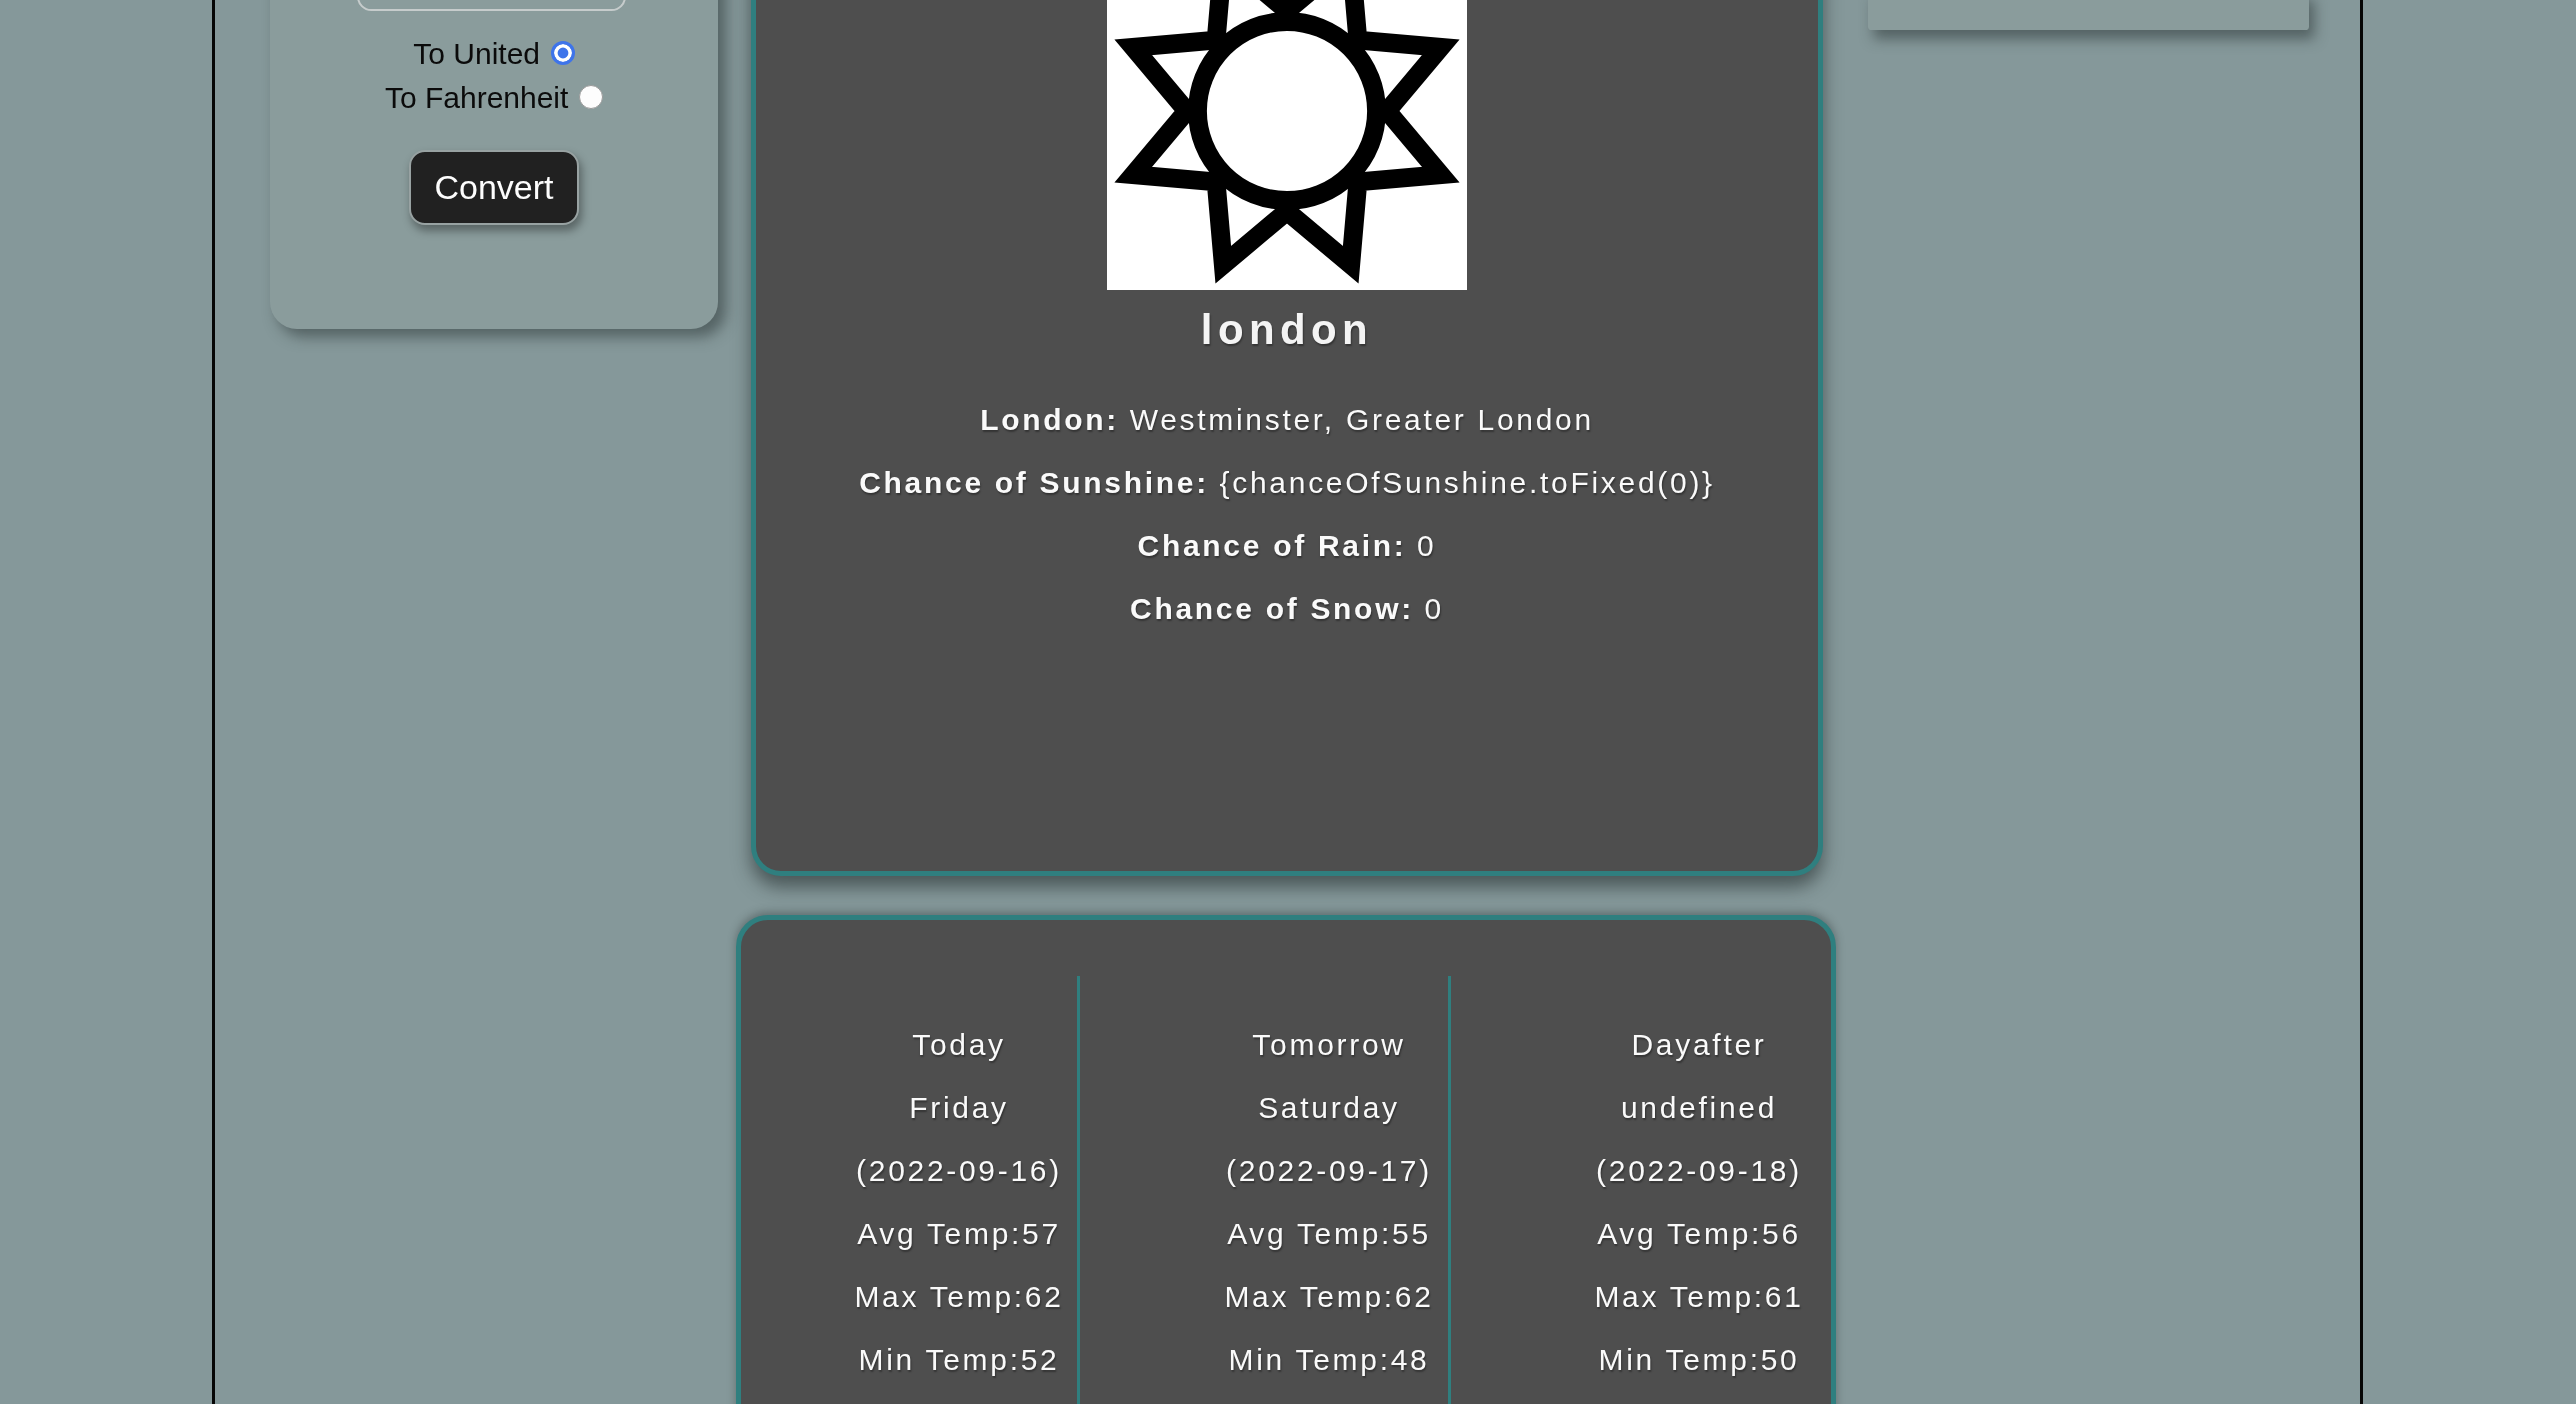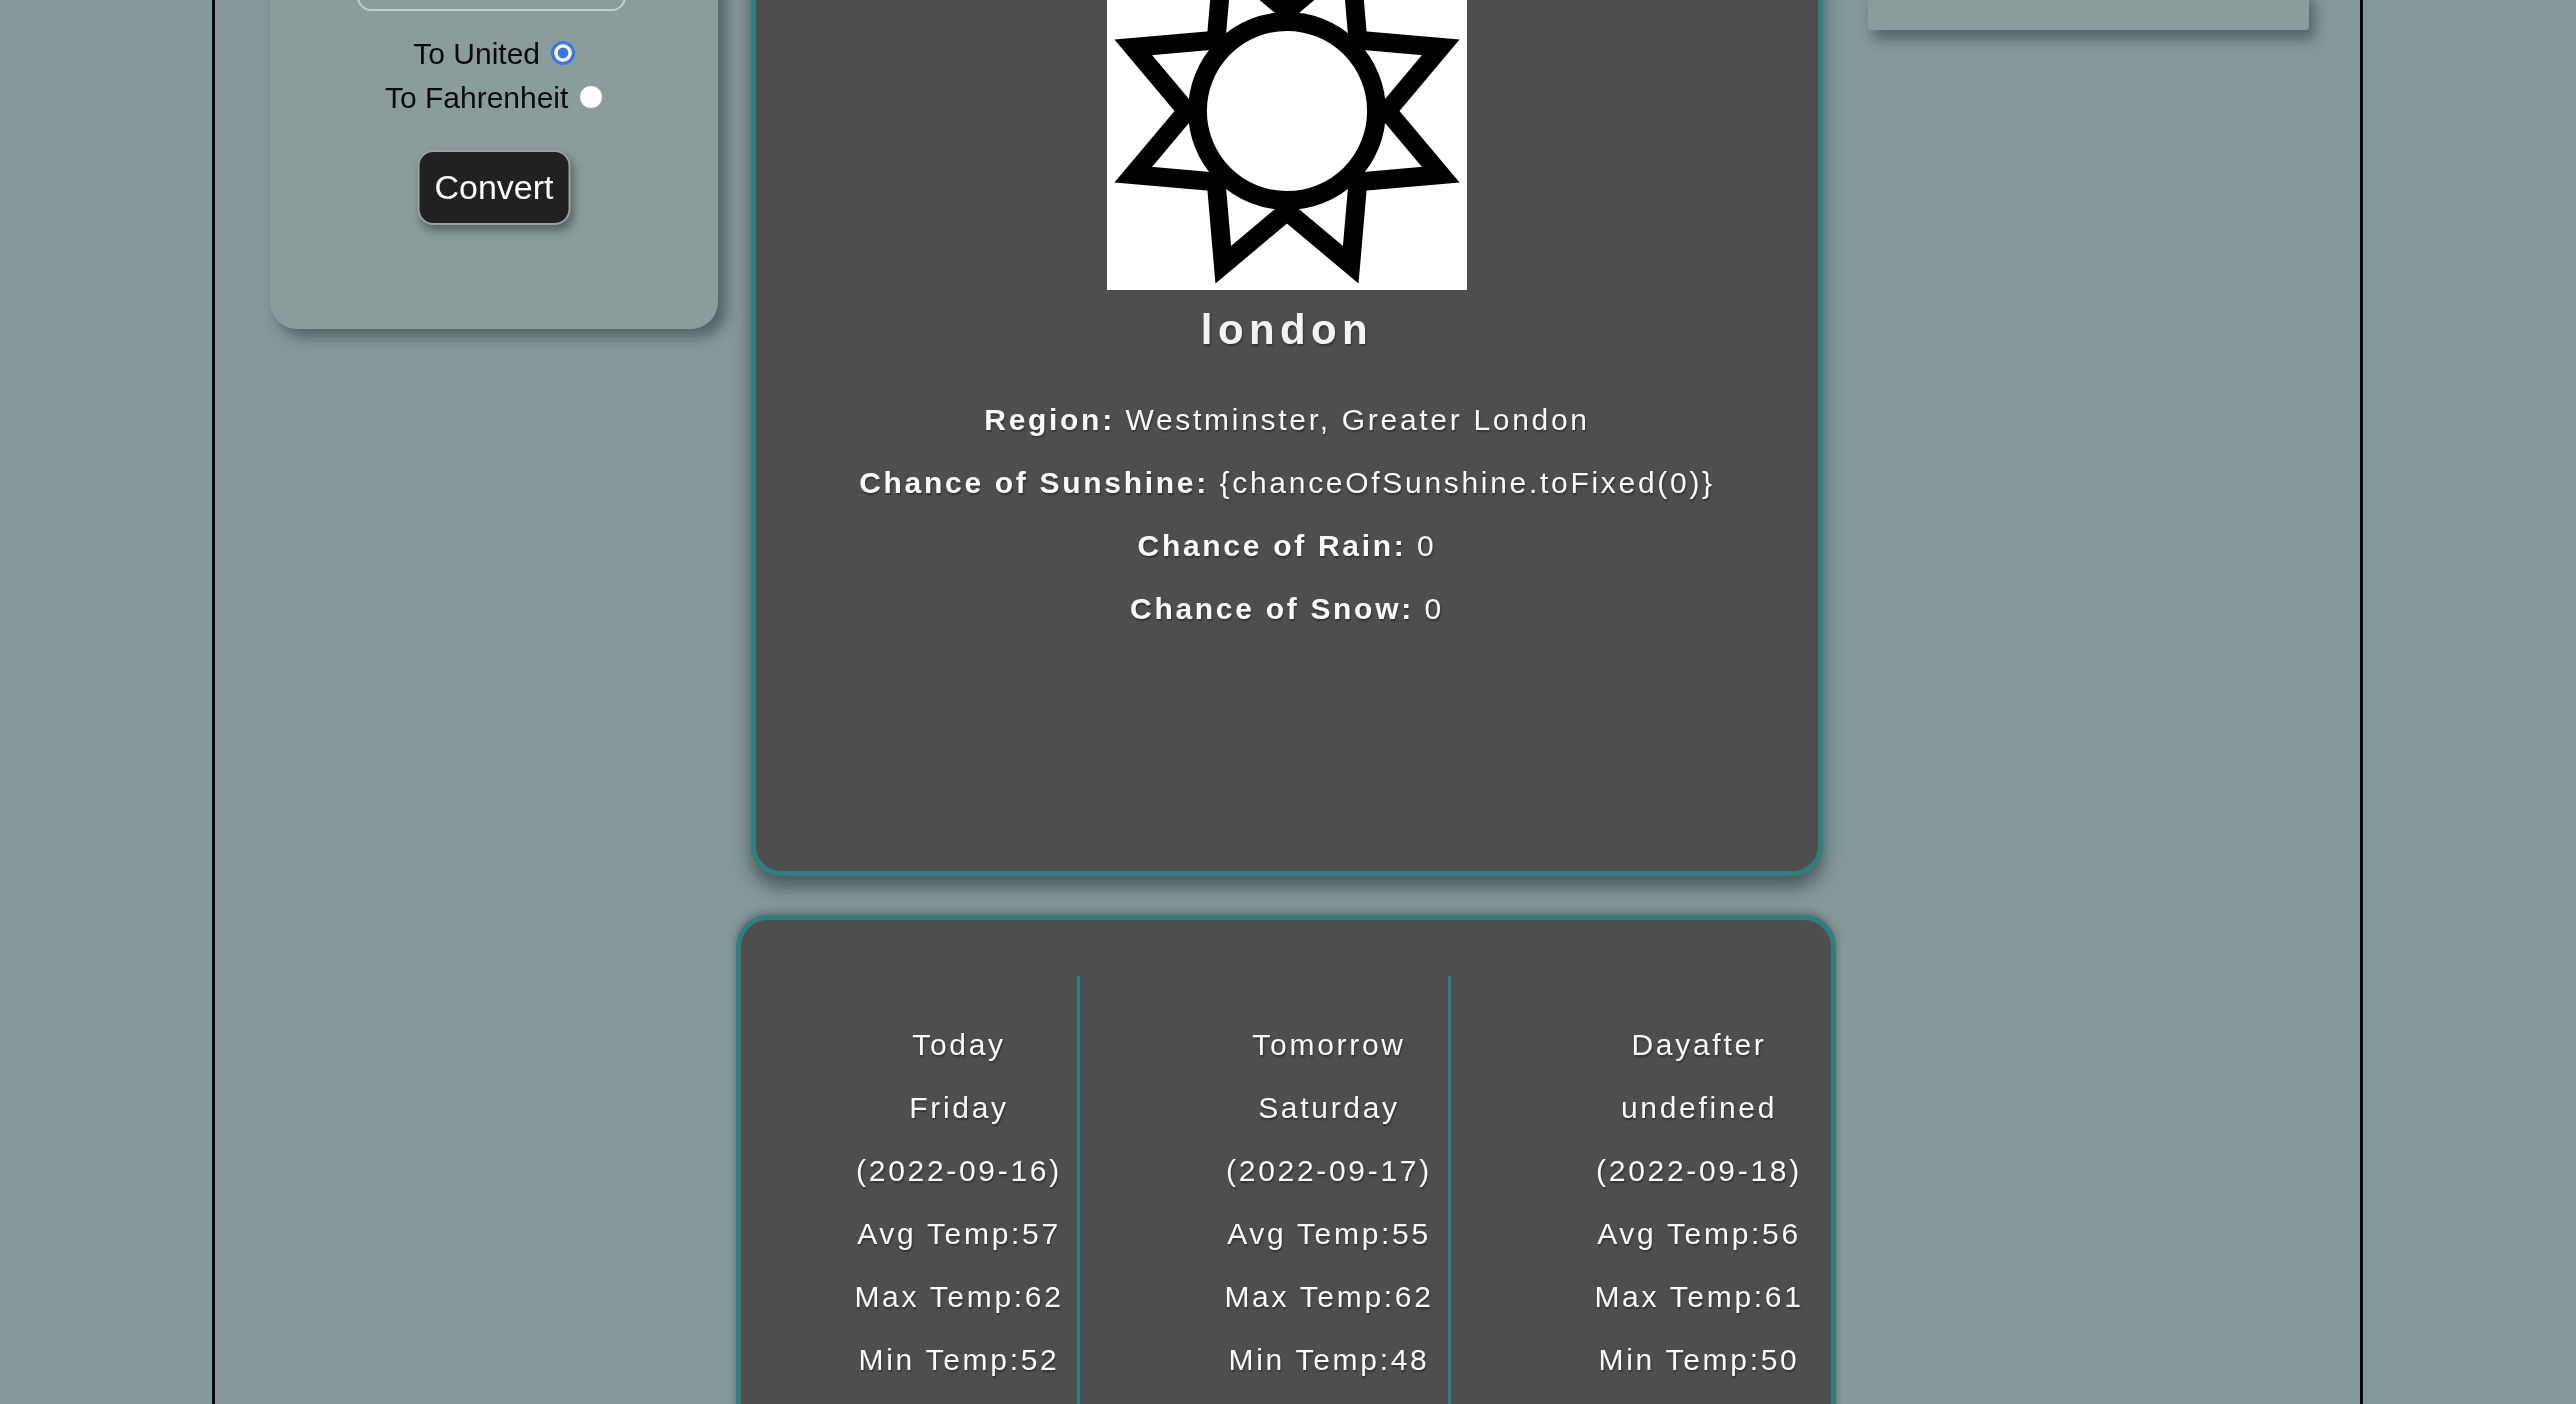--- a/index.html
+++ b/index.html
@@ -34,21 +34,21 @@
     display:inline-block;width:24px;height:24px;border-radius:50%;
     vertical-align:middle;margin-left:10.7px;margin-top:-5.4px;
     background:#FDFDFD;border:1.8px solid #9a9a9a;box-sizing:border-box;
   }
   .radio.checked{
     background:#3E74EA;border:3.6px solid #3E74EA;
     box-shadow:inset 0 0 0 3.6px #fff;
   }
   .convert-btn{
     position:absolute;top:177px;left:50%;transform:translateX(-50%);
-    width:153px;height:75px;background:#212121;color:#FDFDFD;
+    width:170px;height:75px;background:#212121;color:#FDFDFD;
     font-size:34px;font-family:inherit;
     border:2.7px solid #98A2A2;border-radius:16px;
     box-shadow:2.7px 5.4px 8px rgba(0,0,0,.35);
     cursor:pointer;
   }
   
   .dark-card{
     position:absolute;background:#4E4E4E;
     border:5.4px solid #2F7F7F;box-sizing:border-box;
   }
@@ -114,21 +114,21 @@
 
 <div class="dark-card main-card">
   <div class="sun-box">
     <svg viewBox="0 0 400 400" aria-hidden="true">
       <path d="M312,200 L371.8,128.8 L279.2,120.8 L271.2,28.2 L200,88 L128.8,28.2 L120.8,120.8 L28.2,128.8 L88,200 L28.2,271.2 L120.8,279.2 L128.8,371.8 L200,312 L271.2,371.8 L279.2,279.2 L371.8,271.2 Z" fill="none" stroke="#000" stroke-width="21" stroke-linejoin="miter"></path>
       <circle cx="200" cy="200" r="100" fill="none" stroke="#000" stroke-width="21"></circle>
     </svg>
   </div>
   <div class="city">london</div>
   <div class="details">
-    <p><span class="lbl">Region:</span><span>Westminster, Greater London</span></p>
+    <p><span class="lbl">London:</span><span>Westminster, Greater London</span></p>
     <p><span class="lbl">Chance of Sunshine:</span><span>{chanceOfSunshine.toFixed(0)}</span></p>
     <p><span class="lbl">Chance of Rain:</span><span>0</span></p>
     <p><span class="lbl">Chance of Snow:</span><span>0</span></p>
   </div>
 </div>
 
 <div class="dark-card forecast">
   <div class="divider d1"></div>
   <div class="divider d2"></div>
 

